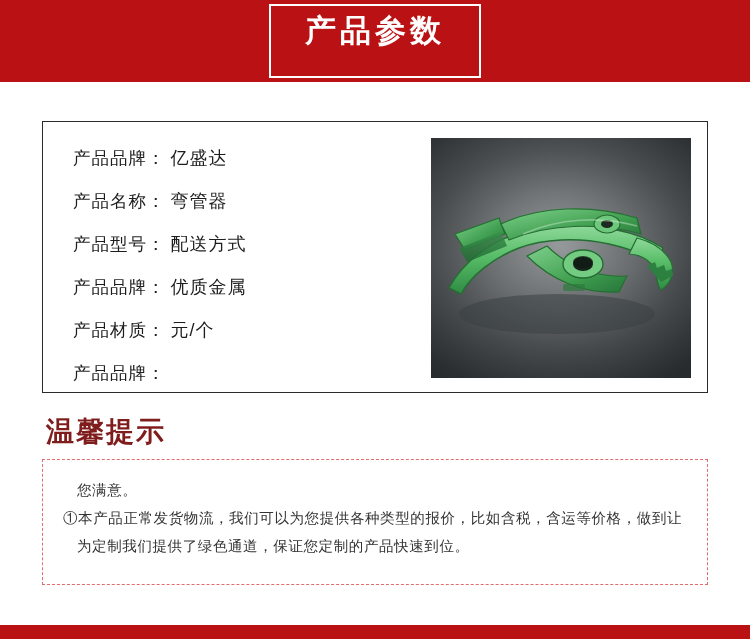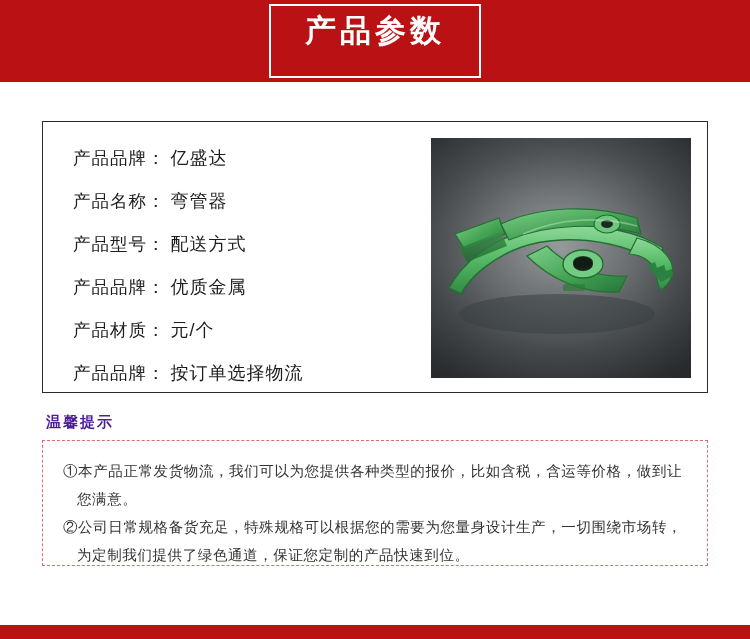--- a/index.html
+++ b/index.html
@@ -107,22 +107,22 @@
     position: absolute;
     left: 0;
     top: 0;
     width: 260px;
     height: 240px;
   }
 
   
   .tips-title {
     margin: 20px 0 8px 46px;
-    color: #4c1d95;
-    font-size: 15px;
+    color: #7f1d1d;
+    font-size: 28px;
     font-weight: bold;
     letter-spacing: 2px;
   }
   .tips-box {
     margin: 0 42px 0 42px;
     border: 1px dashed #e06b70;
     box-sizing: border-box;
     padding: 16px 18px 18px 20px;
     height: 126px;
   }
@@ -186,21 +186,20 @@
 
       <div class="spec-row">
         <span class="spec-label">产品材质</span>
         <span class="spec-colon">：</span>
         <span class="spec-value">元/个</span>
       </div>
 
       <div class="spec-row">
         <span class="spec-label">产品品牌</span>
         <span class="spec-colon">：</span>
-        <span class="spec-value">按订单选择物流</span>
       </div>
 
     </div>
 
     <div class="photo">
       <div class="vign"></div>
       <svg viewBox="0 0 260 240">
         <defs>
           <linearGradient id="gMain" x1="0" y1="0" x2="0" y2="1">
             <stop offset="0%" stop-color="#8fd99a"></stop>
@@ -247,27 +246,24 @@
         <path d="M92,96 C128,80 170,78 206,88" fill="none" stroke="#d8f5dc" stroke-width="1.6" opacity="0.4"></path>
       </svg>
     </div>
 
   </div>
 
   <div class="tips-title">温馨提示</div>
 
   <div class="tips-box">
     <div class="tip-line">
+      <span class="indent"></span><span>您满意。</span>
+    </div>
+    <div class="tip-line">
       <span>①本产品正常发货物流，我们可以为您提供各种类型的报价，比如含税，含运等价格，做到让</span>
-    </div>
-    <div class="tip-line">
-      <span class="indent"></span><span>您满意。</span>
-    </div>
-    <div class="tip-line">
-      <span>②公司日常规格备货充足，特殊规格可以根据您的需要为您量身设计生产，一切围绕市场转，</span>
     </div>
     <div class="tip-line">
       <span class="indent"></span><span>为定制我们提供了绿色通道，保证您定制的产品快速到位。</span>
     </div>
   </div>
 
   <div class="bottom-bar"></div>
 
 </div>
 

